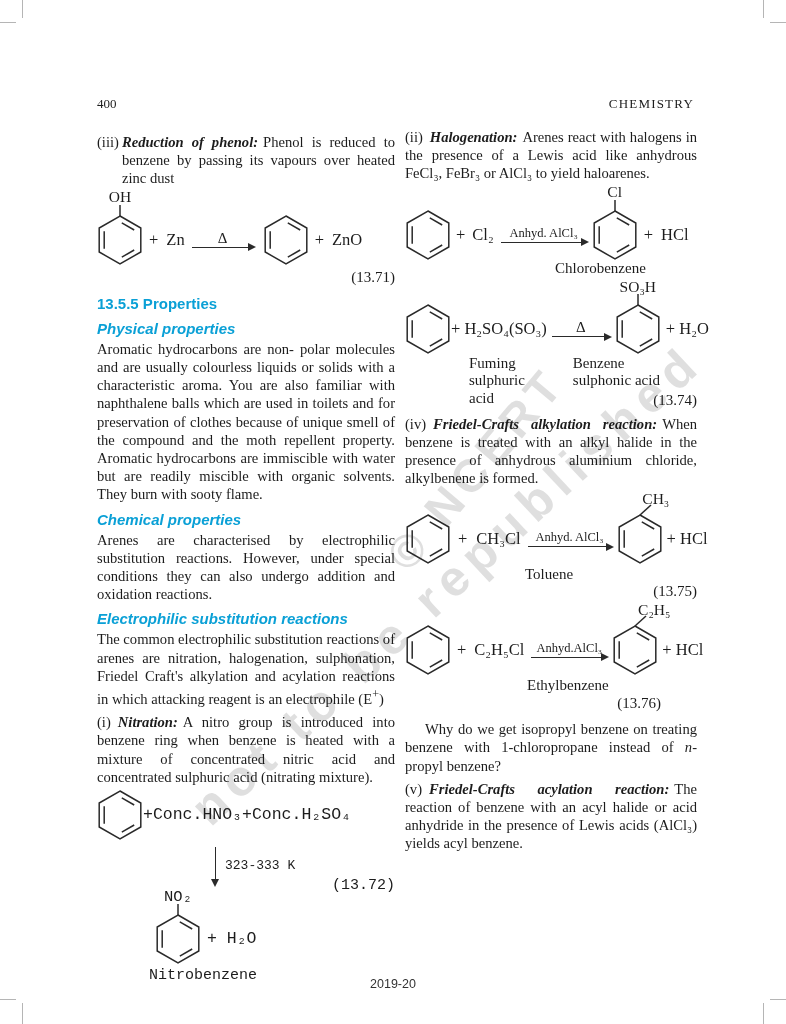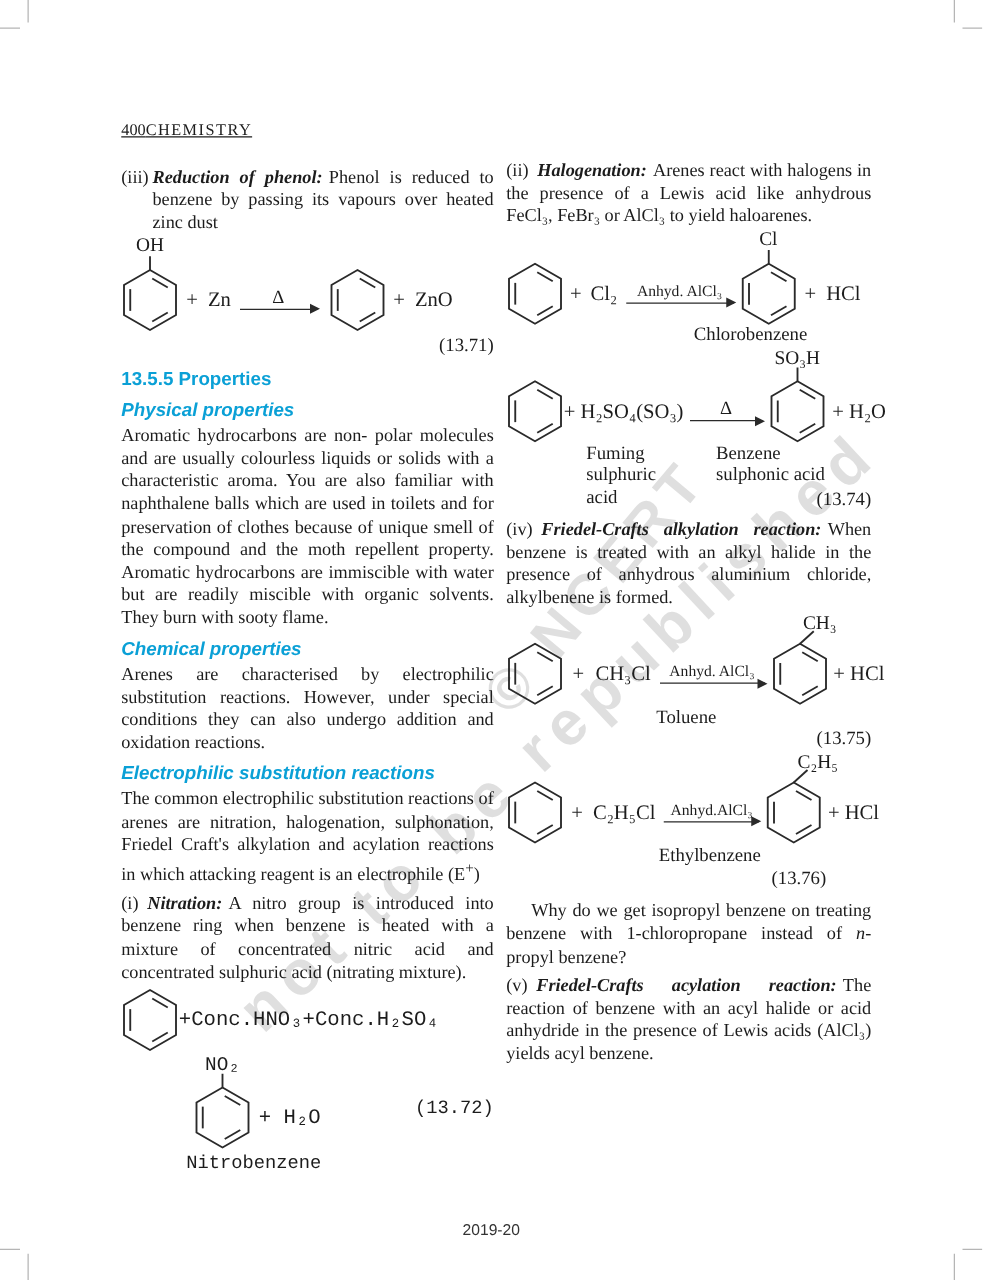--- a/index.html
+++ b/index.html
@@ -7,21 +7,21 @@
         font-family:"Liberation Serif", serif;color:#1c1c1c;}
   
   .crop{position:absolute;background:#b5b5b5;}
   
   .wm{position:absolute;z-index:0;font-family:"Liberation Sans",sans-serif;font-weight:bold;
       color:rgba(150,150,150,0.30);pointer-events:none;white-space:nowrap;}
   .wm1{font-size:46px;letter-spacing:6px;left:352px;top:442px;transform:rotate(-50deg);}
   .wm2{font-size:50px;letter-spacing:8px;left:108px;top:556px;transform:rotate(-43deg);}
   
   .pagehead{position:absolute;top:96px;left:97px;right:92px;display:flex;
-            font-size:13px;z-index:2;text-decoration:underline;}
+            justify-content:space-between;font-size:13px;z-index:2;}
   .pagehead .chap{letter-spacing:1.2px;}
   .pagefoot{position:absolute;top:977px;left:0;width:100%;text-align:center;
             font-family:"Liberation Sans",sans-serif;font-size:12.5px;color:#333;z-index:2;}
   
   .cols{position:absolute;top:128px;left:97px;width:600px;display:flex;gap:10px;z-index:1;}
   .colL{width:298px;flex:none;}
   .colR{width:292px;flex:none;}
   .col{font-size:14.6px;line-height:18.2px;}
   p{margin:0 0 4px 0;text-align:justify;}
   .item{margin:5px 0 3px 0;}
@@ -153,20 +153,24 @@
                 <g fill="none" stroke="#2a2a2a" stroke-width="1.5">
                   <polygon points="23,2 43.8,14 43.8,38 23,50 2.2,38 2.2,14"></polygon>
                   <line x1="24.8" y1="8.8" x2="37.2" y2="16.0"></line>
                   <line x1="37.2" y1="36.0" x2="24.8" y2="43.2"></line>
                   <line x1="7.2" y1="17.3" x2="7.2" y2="34.7"></line>
                 </g>
               </svg>
             </span>
           <span class="fml tight">+Conc.HNO₃+Conc.H₂SO₄</span>
         </div>
+        <div class="downarr">
+          <span class="dline"></span>
+          <span class="dcond">323-333 K</span>
+        </div>
         <div class="rxn" style="margin-left:58px;margin-top:26px">
           <span class="ringbox">
             <span class="rlabel top">NO₂</span>
             <span class="ring"><svg width="46" height="52" viewBox="0 0 46 52" style="overflow:visible;display:block">
                   <g fill="none" stroke="#2a2a2a" stroke-width="1.5">
                     <polygon points="23,2 43.8,14 43.8,38 23,50 2.2,38 2.2,14"></polygon>
                     <line x1="24.8" y1="8.8" x2="37.2" y2="16.0"></line>
                     <line x1="37.2" y1="36.0" x2="24.8" y2="43.2"></line>
                     <line x1="7.2" y1="17.3" x2="7.2" y2="34.7"></line>
                     <line x1="23" y1="2" x2="23" y2="-9"></line>

